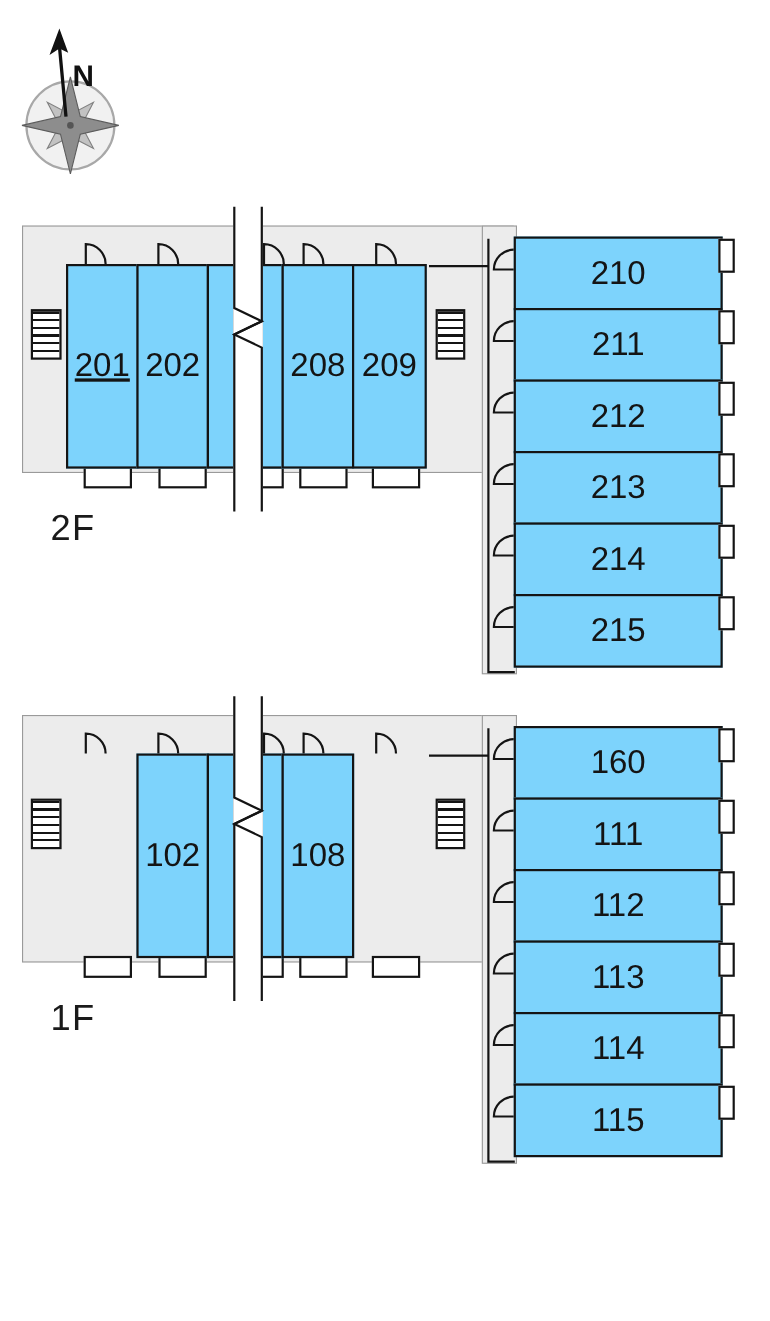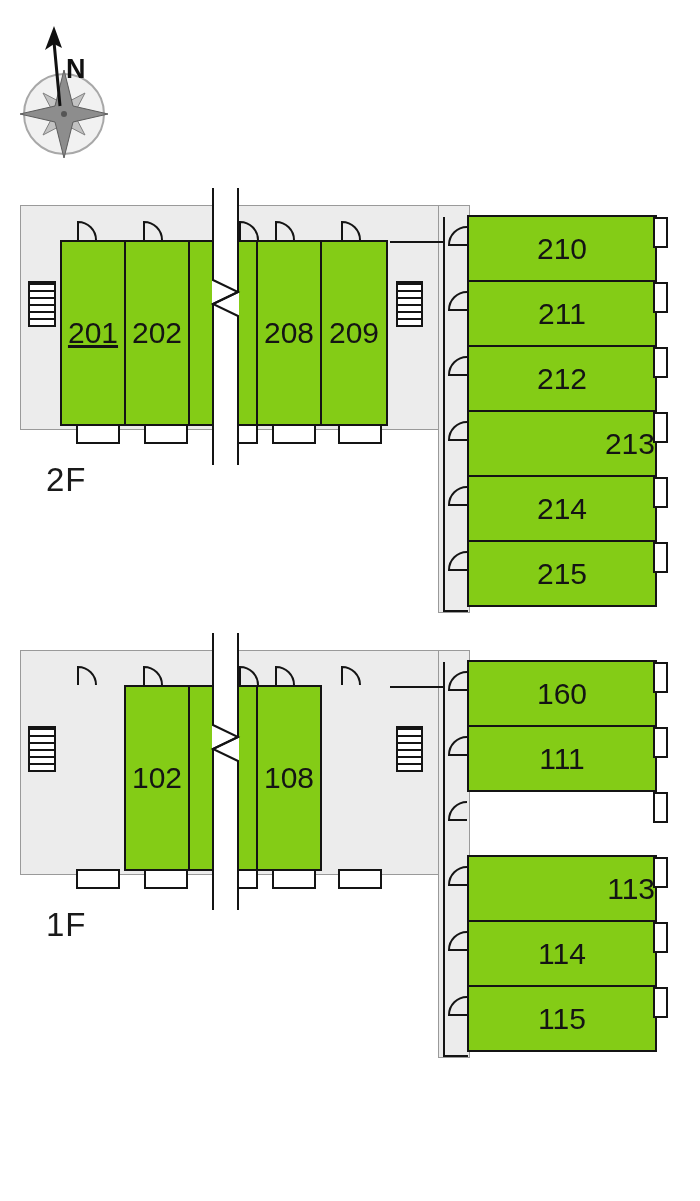--- a/index.html
+++ b/index.html
@@ -13,33 +13,33 @@
     position:relative;width:700px;height:1201px;background:#fff;overflow:hidden;
     font-family:"Liberation Sans",sans-serif;color:var(--label);
   }
   .floor{position:absolute;left:0;width:700px;height:420px;}
   .floor-2f{top:205px;}
   .floor-1f{top:650px;}
   .gray{position:absolute;background:var(--floor-bg);border:1px solid var(--outline);box-sizing:border-box;z-index:1;}
   .gray-h{left:20px;top:0;width:447px;height:225px;}
   .gray-v{left:438px;top:0;width:32px;height:408px;}
   .room{
-    position:absolute;background:#84cc16;border:2px solid var(--wall);box-sizing:border-box;
+    position:absolute;background:#7dd3fc;border:2px solid var(--wall);box-sizing:border-box;
     display:flex;align-items:center;justify-content:center;
     font-size:30px;color:var(--wall);z-index:3;line-height:1;
   }
   .hroom{top:35px;height:186px;}
   .hr-a{left:60px;width:66px;text-decoration:underline;}
   .hr-b{left:124px;width:66px;text-align:center;}
   .hr-pl{left:188px;width:26px;}
   .hr-pr{left:237px;width:21px;}
   .hr-c{left:256px;width:66px;}
   .hr-d{left:320px;width:68px;}
   .vroom{left:467px;width:190px;height:67px;}
-  .vr-0{top:10px;}.vr-1{top:75px;}.vr-2{top:140px;}.vr-3{top:205px;justify-content:flex-end;}.vr-4{top:270px;}.vr-5{top:335px;justify-content:center;}
+  .vr-0{top:10px;}.vr-1{top:75px;}.vr-2{top:140px;}.vr-3{top:205px;}.vr-4{top:270px;}.vr-5{top:335px;justify-content:center;}
   .balcony{position:absolute;top:219px;height:20px;width:44px;background:#fff;border:2px solid var(--wall);box-sizing:border-box;z-index:2;}
   .bal-0{left:76px;}.bal-1{left:144px;}.bal-2{left:214px;}.bal-3{left:272px;}.bal-4{left:338px;}
   .stairs{
     position:absolute;top:76px;width:28px;height:46px;box-sizing:border-box;z-index:3;
     border:2px solid var(--wall);
     background:repeating-linear-gradient(to bottom,var(--wall) 0 2px,#fff 2px 7px);
   }
   .stairs-left{left:28px;}
   .stairs-right{left:396px;width:27px;}
   .window{position:absolute;left:653px;width:15px;height:31px;background:#fff;border:2px solid var(--wall);box-sizing:border-box;z-index:4;}
@@ -166,20 +166,23 @@
     <div class="balcony bal-1"></div>
     <div class="balcony bal-2"></div>
     <div class="balcony bal-3"></div>
     <div class="balcony bal-4"></div>
 
     <div class="room vroom vr-0">
         <span>160</span>
       </div>
     <div class="room vroom vr-1">
         <span>111</span>
+      </div>
+    <div class="room vroom vr-2">
+        <span>112</span>
       </div>
     <div class="room vroom vr-3">
         <span>113</span>
       </div>
     <div class="room vroom vr-4">
         <span>114</span>
       </div>
     <div class="room vroom vr-5">
         <span>115</span>
       </div>

